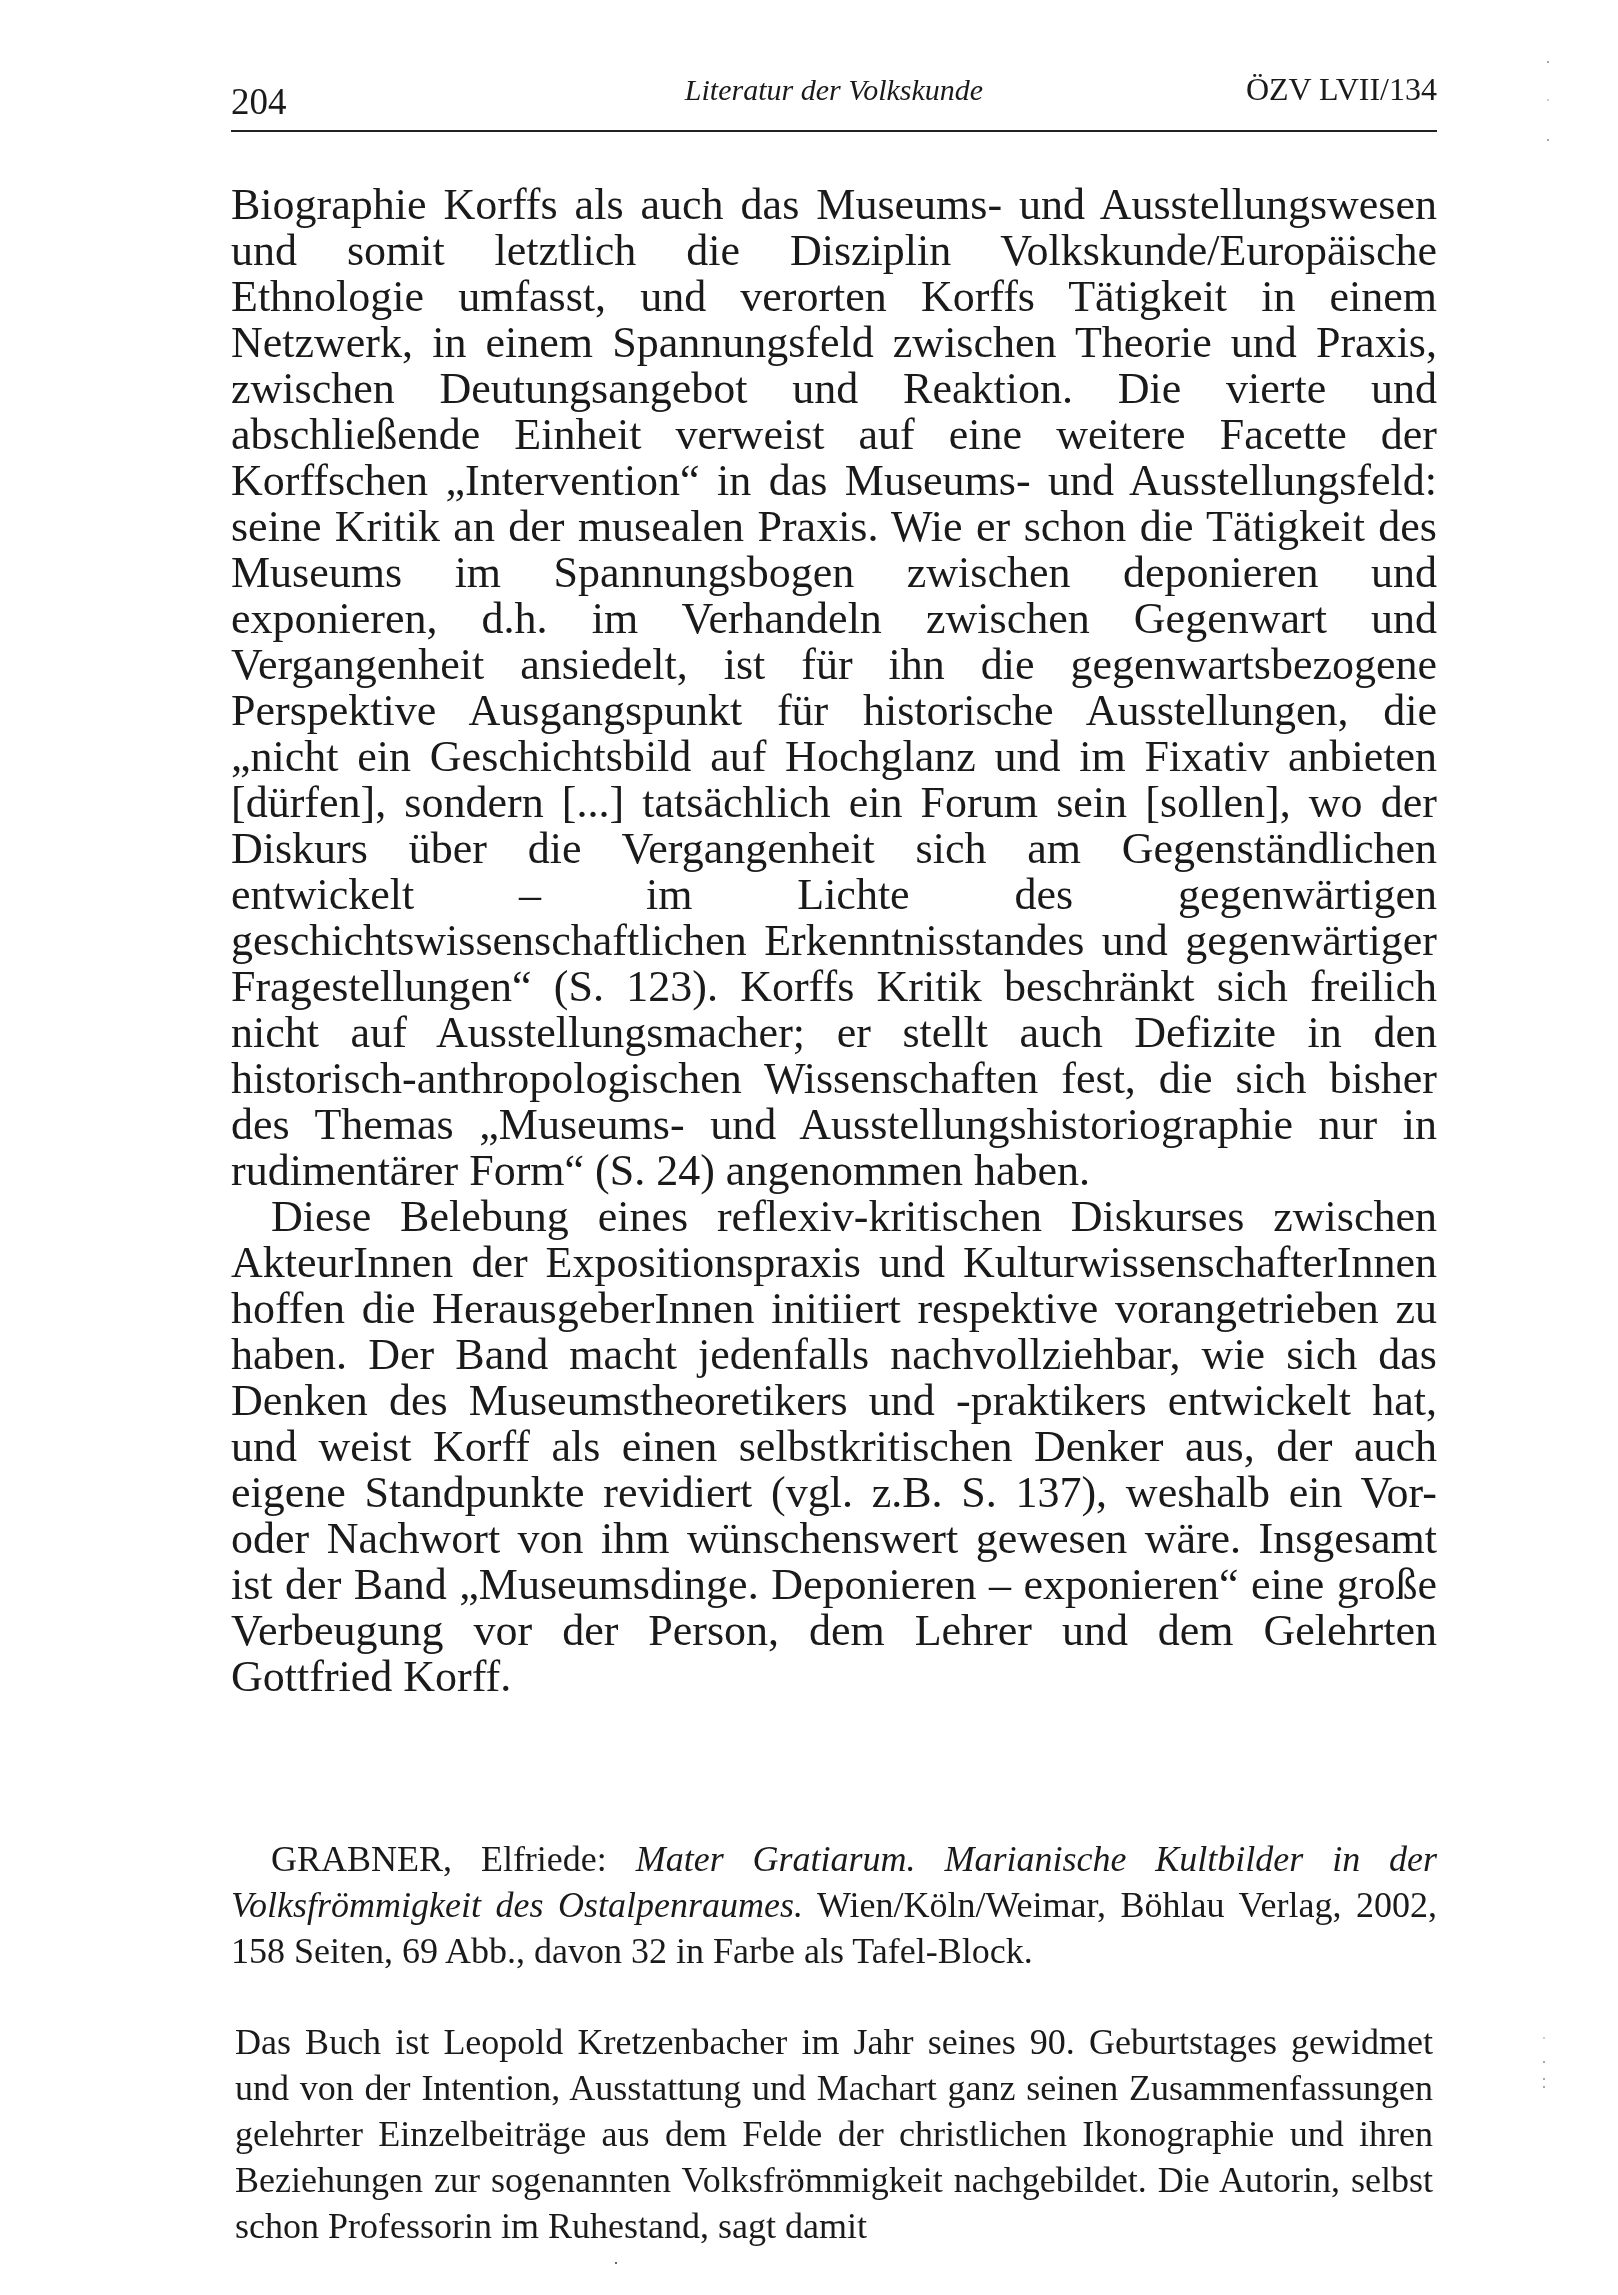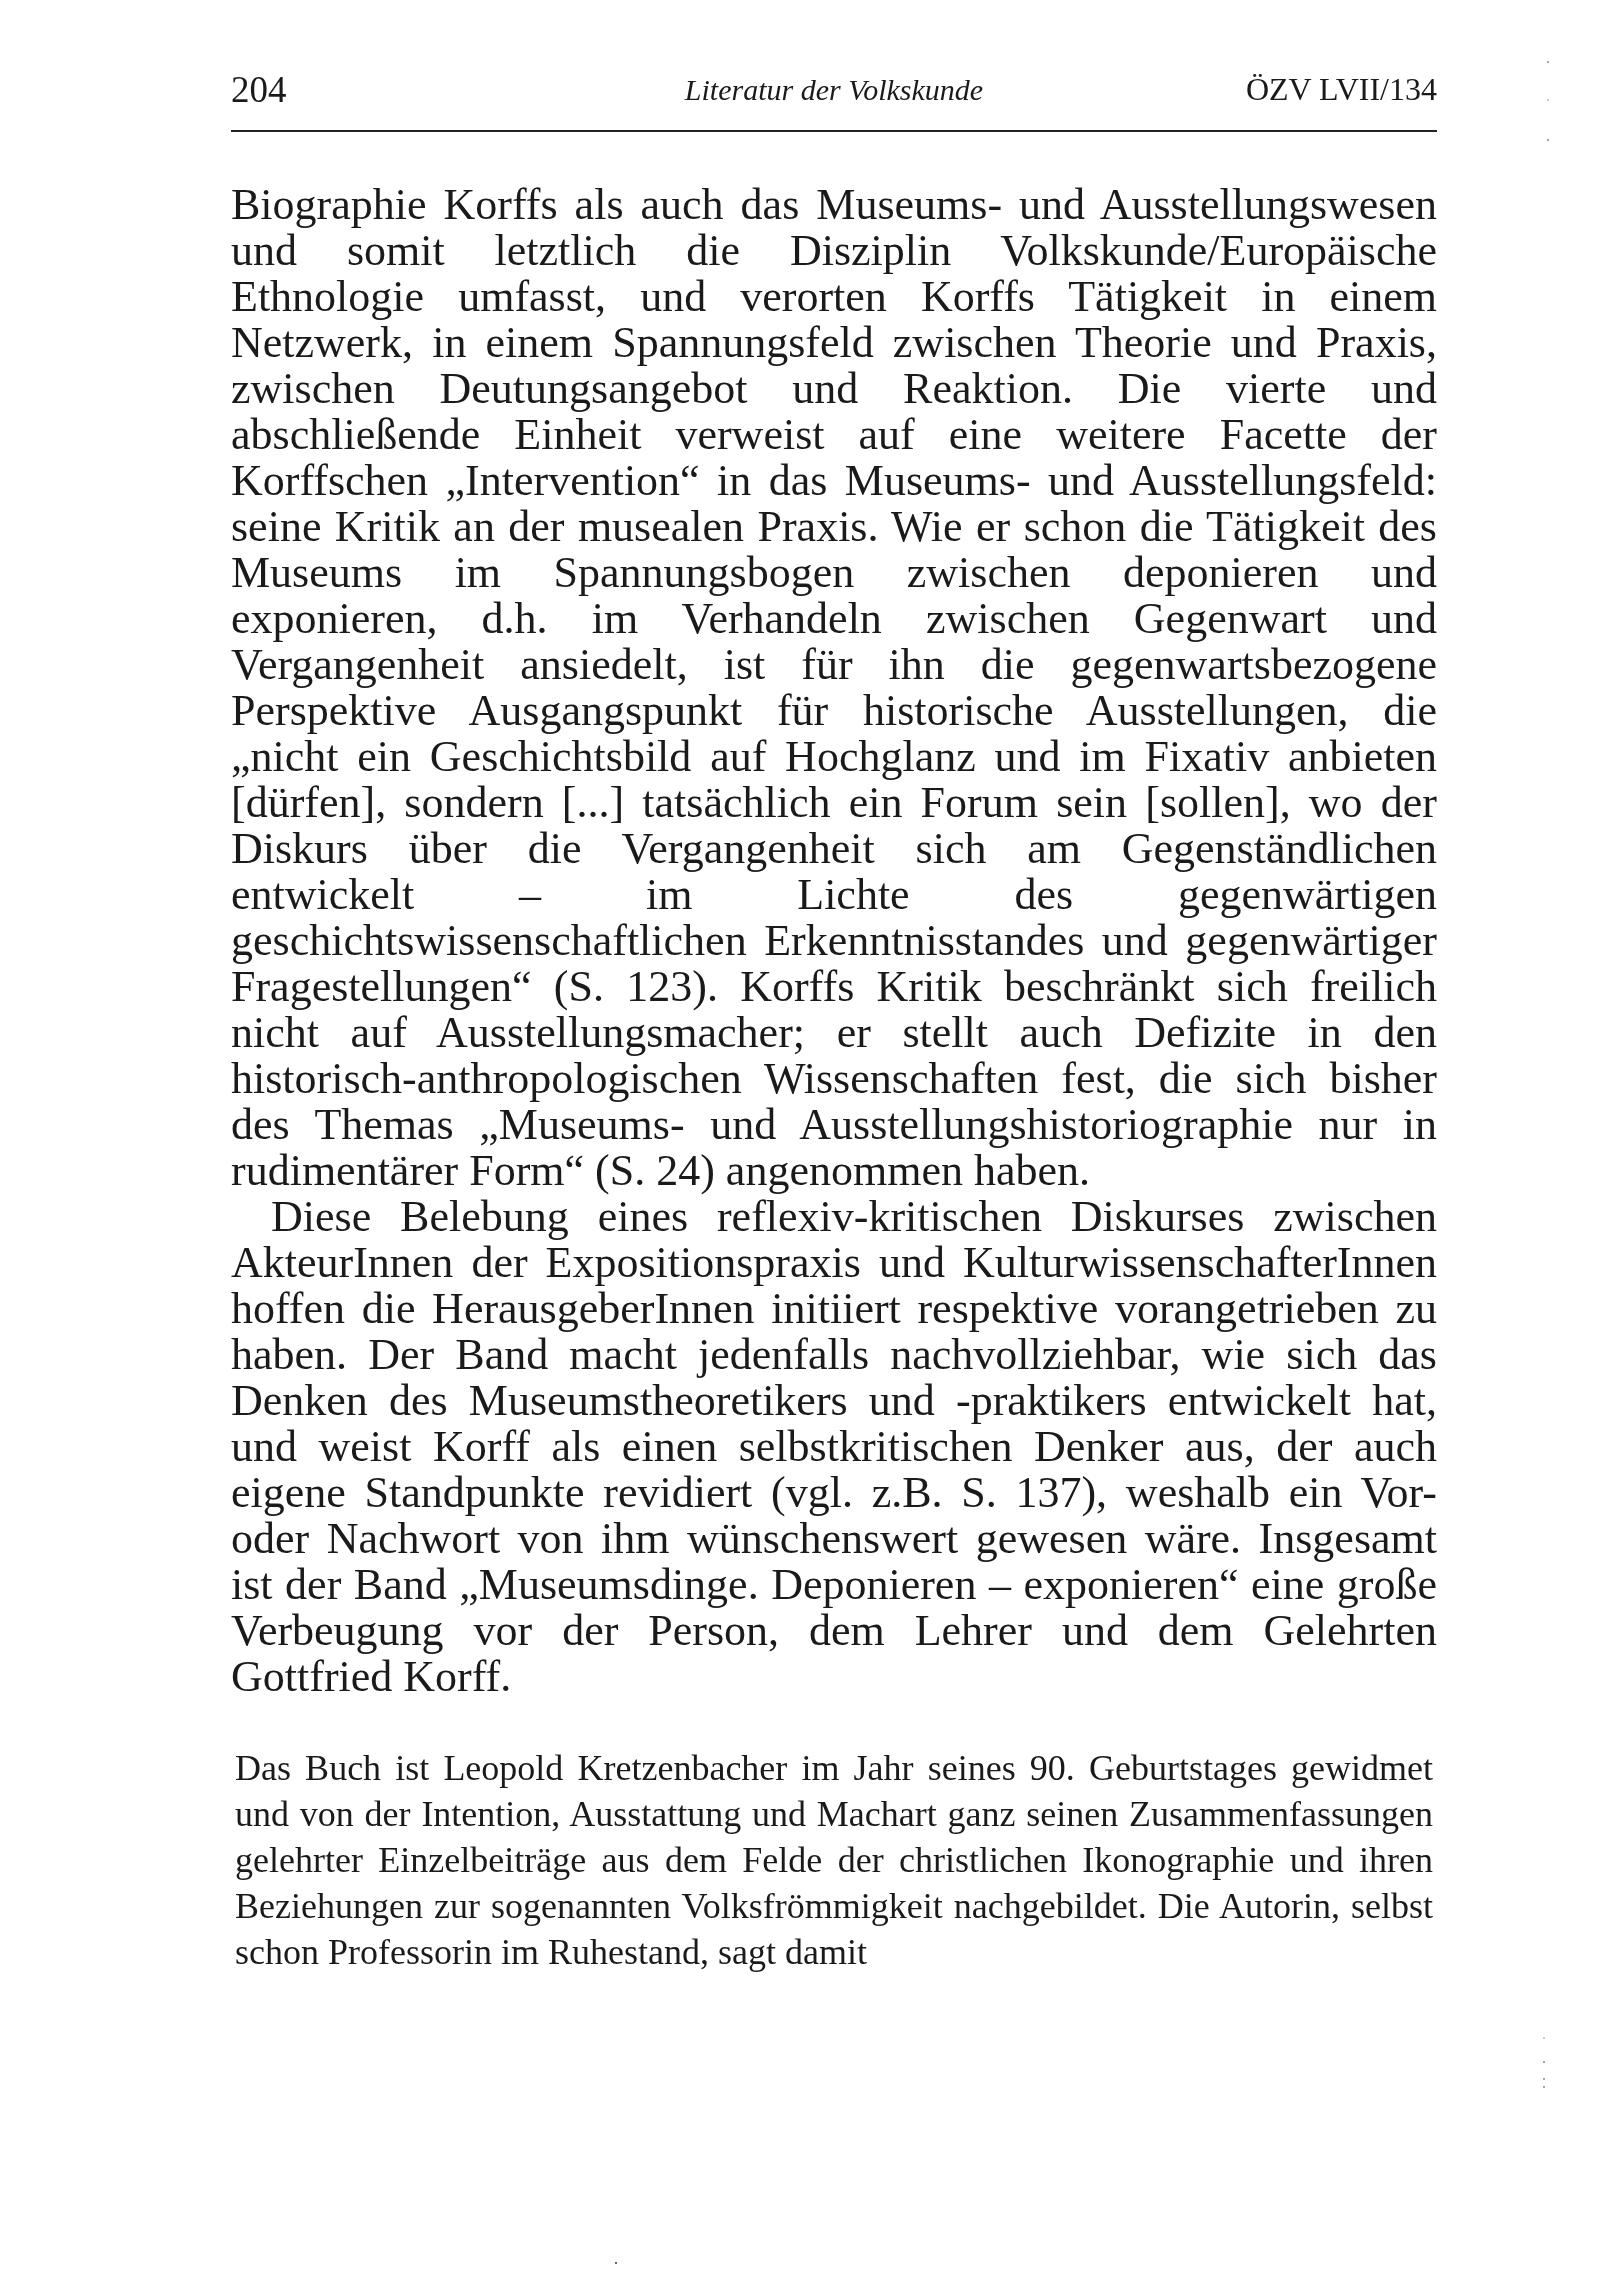--- a/index.html
+++ b/index.html
@@ -6,21 +6,21 @@
   body { width: 1618px; height: 2295px; position: relative; overflow: hidden; }
   .page {
     position: absolute; left: 231px; top: 65px; width: 1206px;
     font-family: "Liberation Serif", "DejaVu Serif", serif;
     color: #1a1a1a;
   }
   .running-head {
     position: relative; height: 49px;
     font-size: 32px; line-height: 49px;
   }
-  .running-head .folio { position: absolute; left: 0; top: 0; font-size: 37px; text-align: center; }
+  .running-head .folio { position: absolute; left: 0; top: 12px; font-size: 37px; text-align: center; }
   .running-head .title { position: absolute; left: 0; right: 0; top: 0; text-align: center; font-size: 30px; font-style: italic; }
   .running-head .journal { position: absolute; right: 0; top: 0; font-size: 32px; }
   .rule { margin-top: 16px; height: 2.4px; background: #222; }
   .body-text {
     margin-top: 50px;
     font-size: 44px; line-height: 46px;
     text-align: justify; hyphens: manual;
   }
   .body-text p { margin: 0; }
   .body-text p.indent { text-indent: 40px; }
@@ -43,20 +43,25 @@
     <span class="title">Literatur der Volkskunde</span>
     <span class="journal">ÖZV LVII/134</span>
   </div>
   <div class="rule"></div>
 
   <div class="body-text">
     <p>Biographie Korffs als auch das Museums- und Ausstellungswesen und somit letztlich die Disziplin Volkskunde/Europäische Ethnologie umfasst, und verorten Korffs Tätigkeit in einem Netzwerk, in einem Spannungsfeld zwischen Theorie und Praxis, zwischen Deutungsangebot und Reaktion. Die vierte und abschließende Einheit verweist auf eine weitere Facette der Korffschen „Intervention“ in das Museums- und Ausstellungsfeld: seine Kritik an der musealen Praxis. Wie er schon die Tätigkeit des Museums im Spannungsbogen zwischen deponieren und exponieren, d.h. im Verhandeln zwischen Gegenwart und Vergangenheit ansiedelt, ist für ihn die gegen­wartsbezogene Perspektive Ausgangspunkt für historische Ausstellungen, die „nicht ein Geschichtsbild auf Hochglanz und im Fixativ anbieten [dür­fen], sondern [...] tatsächlich ein Forum sein [sollen], wo der Diskurs über die Vergangenheit sich am Gegenständlichen entwickelt – im Lichte des gegenwärtigen geschichtswissenschaftlichen Erkenntnisstandes und gegen­wärtiger Fragestellungen“ (S. 123). Korffs Kritik beschränkt sich freilich nicht auf Ausstellungsmacher; er stellt auch Defizite in den historisch-an­thropologischen Wissenschaften fest, die sich bisher des Themas „Muse­ums- und Ausstellungshistoriographie nur in rudimentärer Form“ (S. 24) angenommen haben.</p>
     <p class="indent">Diese Belebung eines reflexiv-kritischen Diskurses zwischen AkteurIn­nen der Expositionspraxis und KulturwissenschafterInnen hoffen die Her­ausgeberInnen initiiert respektive vorangetrieben zu haben. Der Band macht jedenfalls nachvollziehbar, wie sich das Denken des Museumstheoretikers und -praktikers entwickelt hat, und weist Korff als einen selbstkritischen Denker aus, der auch eigene Standpunkte revidiert (vgl. z.B. S. 137), wes­halb ein Vor- oder Nachwort von ihm wünschenswert gewesen wäre. Insge­samt ist der Band „Museumsdinge. Deponieren – exponieren“ eine große Verbeugung vor der Person, dem Lehrer und dem Gelehrten Gottfried Korff.</p>
   </div>
 
+  <div class="review-head">
+    <span>GRABNER, Elfriede:</span>
+    <i>Mater Gratiarum. Marianische Kultbilder in der Volksfrömmigkeit des Ostalpenraumes.</i>
+    <span>Wien/Köln/Weimar, Böhlau Verlag, 2002, 158 Seiten, 69 Abb., davon 32 in Farbe als Tafel-Block.</span>
+  </div>
 
   <div class="review-body">
     <p>Das Buch ist Leopold Kretzenbacher im Jahr seines 90. Geburtstages ge­widmet und von der Intention, Ausstattung und Machart ganz seinen Zusam­menfassungen gelehrter Einzelbeiträge aus dem Felde der christlichen Iko­nographie und ihren Beziehungen zur sogenannten Volksfrömmigkeit nach­gebildet. Die Autorin, selbst schon Professorin im Ruhestand, sagt damit</p>
   </div>
 </div>
 
 <div class="speck" style="left:1547px;top:61px;"></div>
 <div class="speck" style="left:1547px;top:99px;background:#bbb;"></div>
 <div class="speck" style="left:1547px;top:139px;"></div>
 <div class="speck" style="left:1543px;top:2037px;background:#bbb;"></div>

